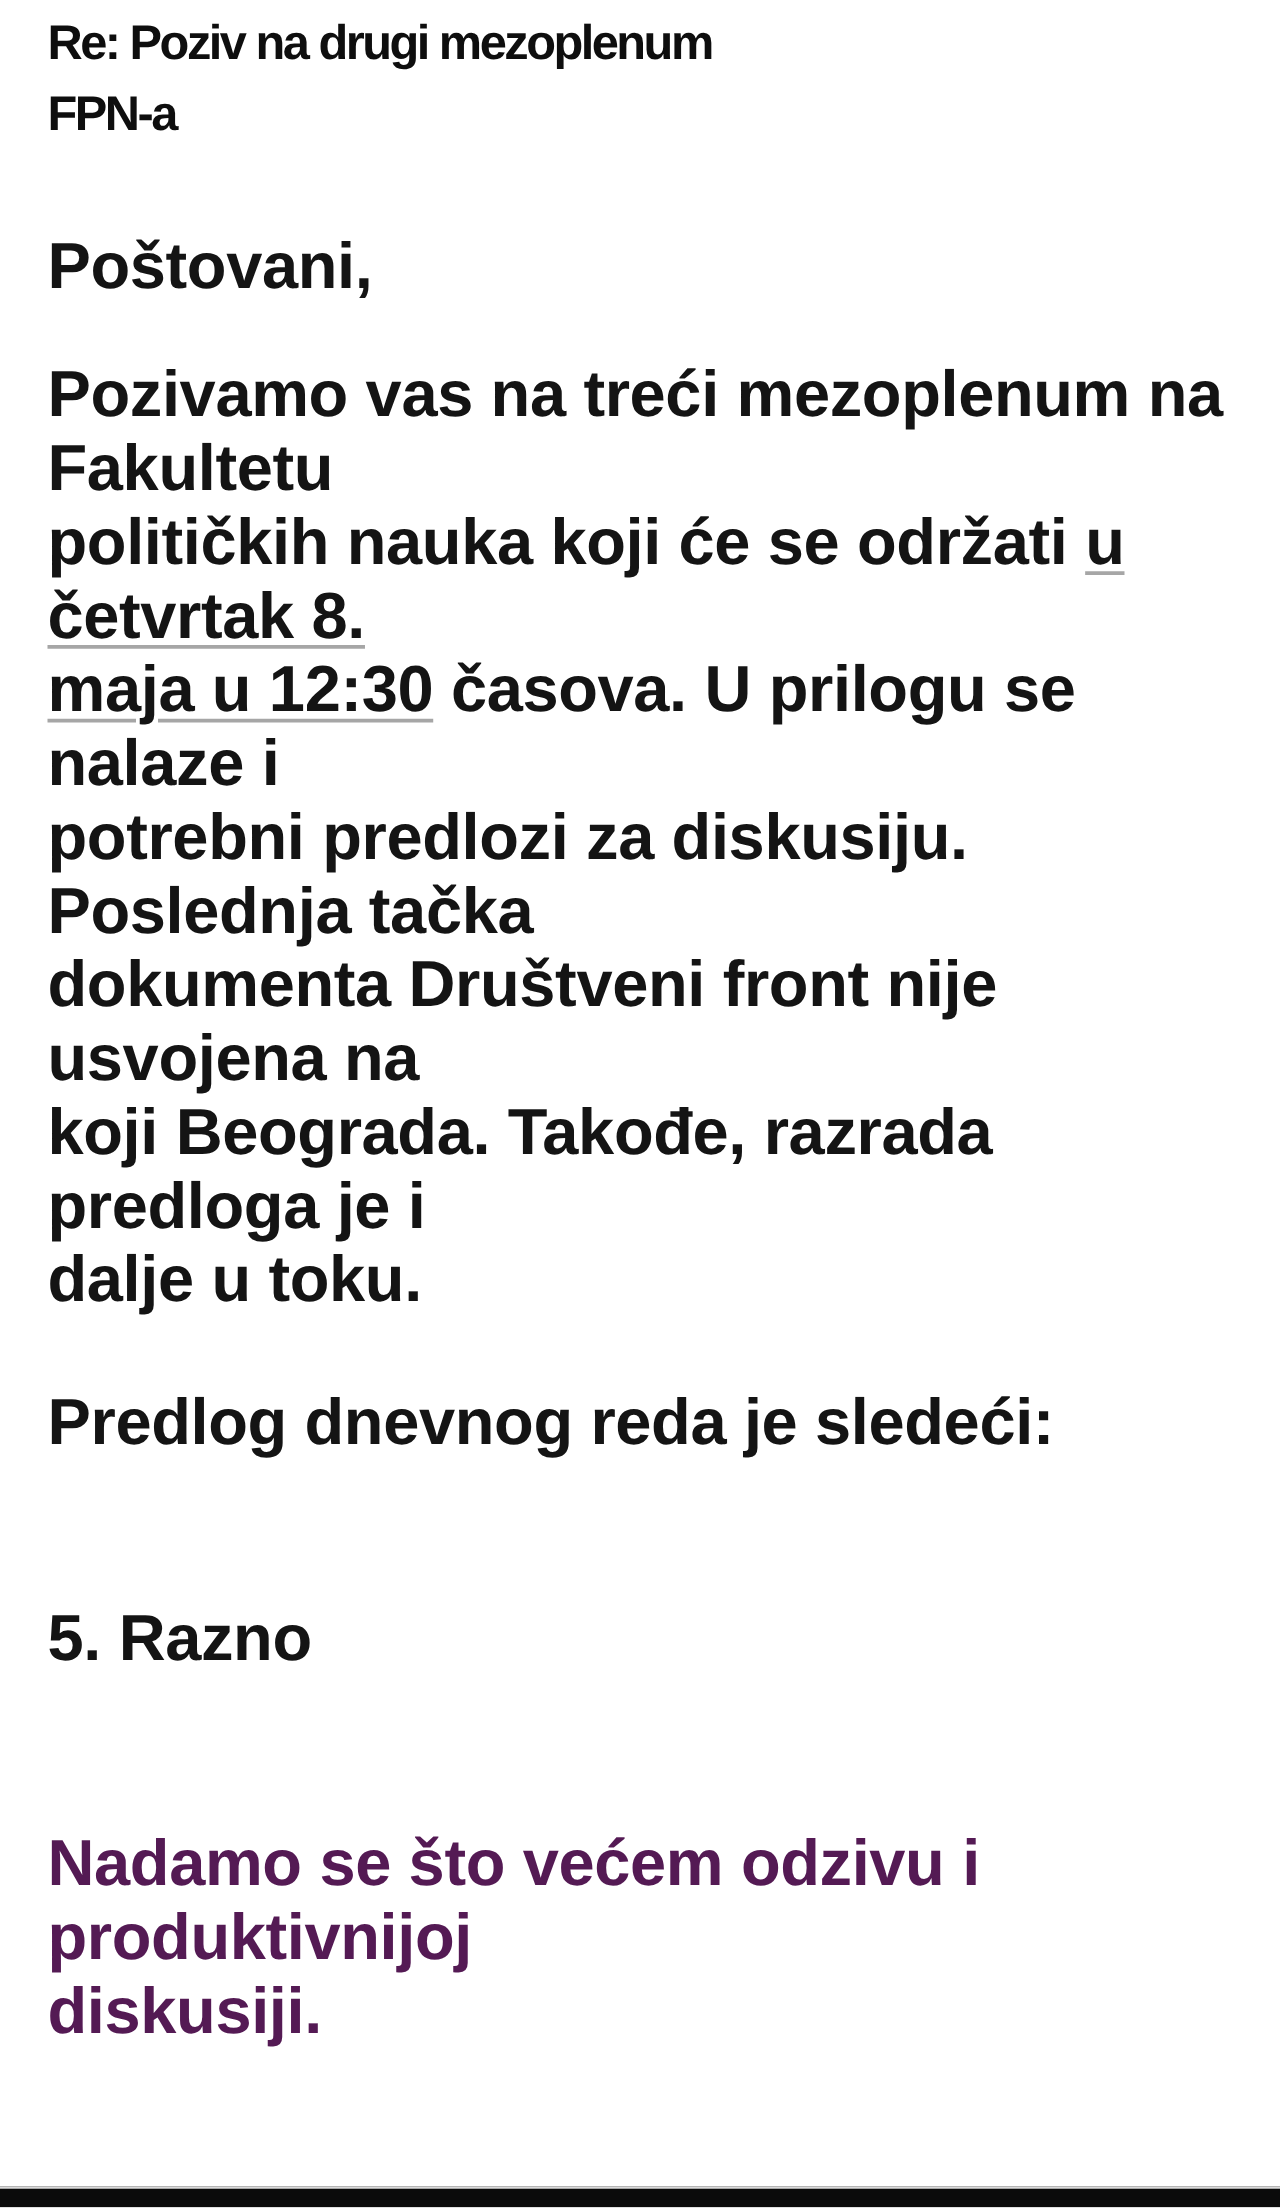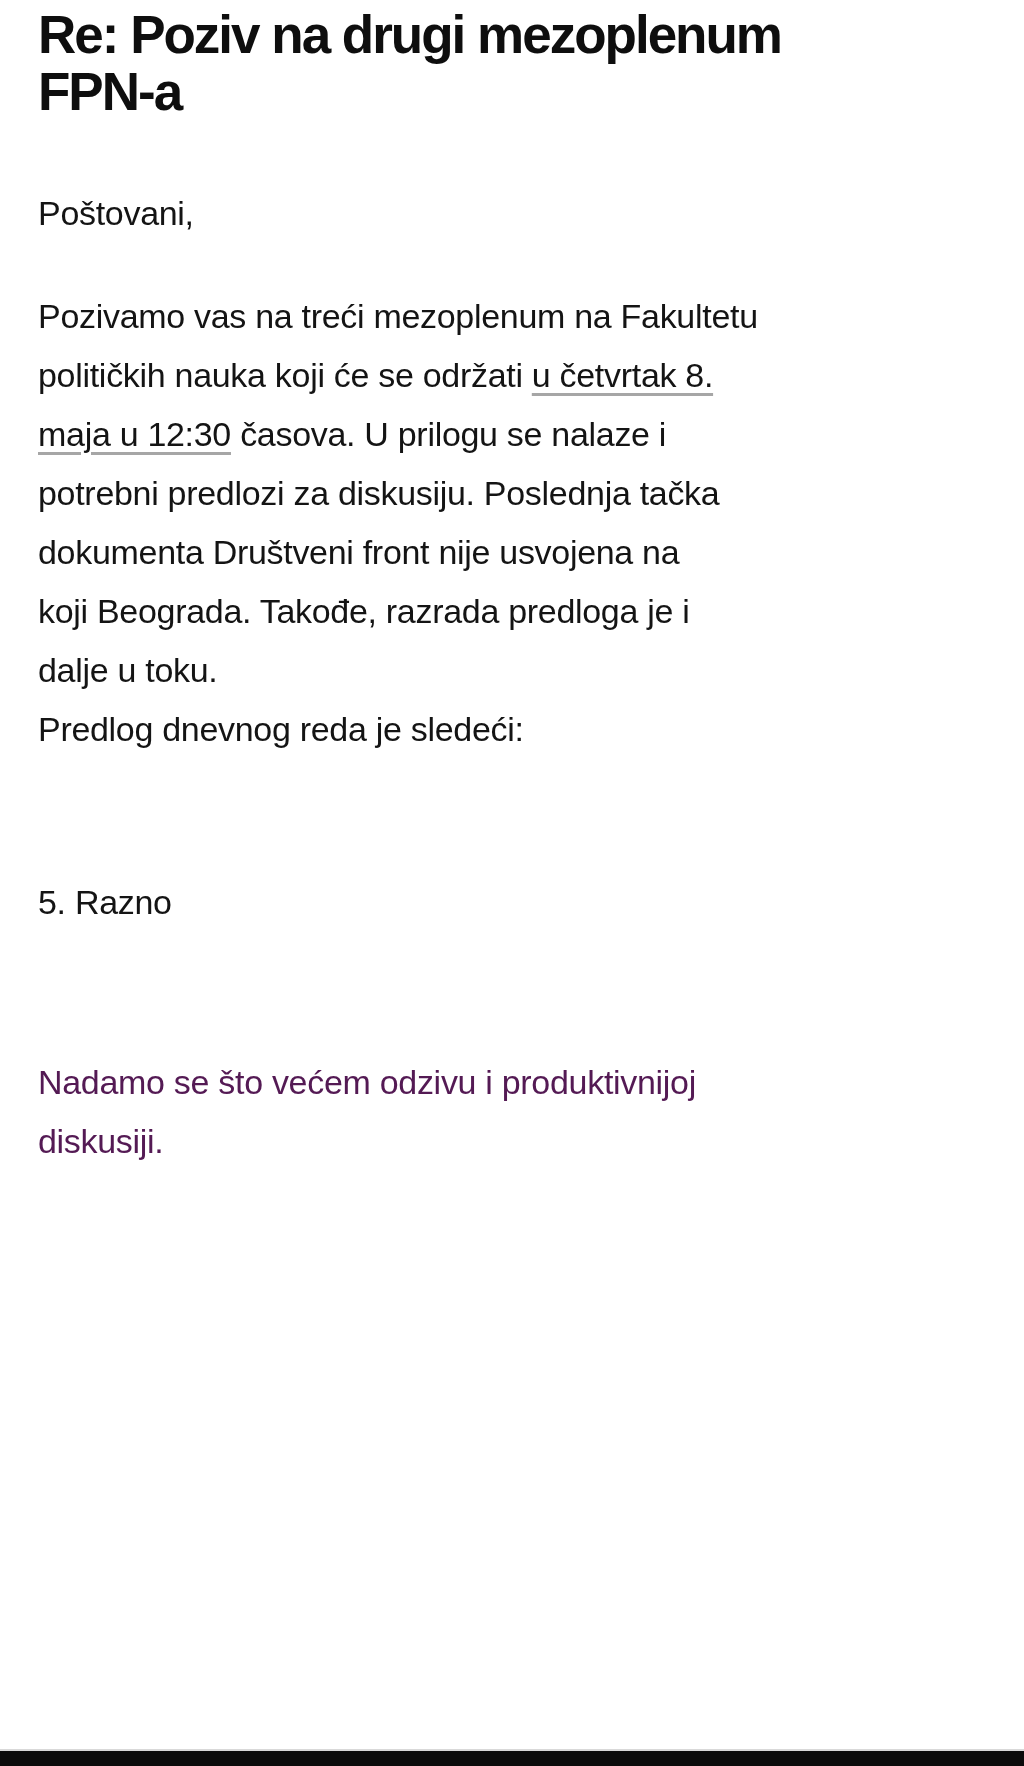--- a/index.html
+++ b/index.html
@@ -15,37 +15,38 @@
   body{font-family:"Liberation Sans","DejaVu Sans",sans-serif;}
   .page{
     position:relative;
     width:1024px;
     height:1766px;
     background:var(--bg);
     padding:6px 30px 0 38px;
     overflow:hidden;
   }
   .subject{
-    font-size:53px;
+    font-size:39px;
     line-height:57px;
     font-weight:900;
     letter-spacing:-2px;
     color:#0e0e0e;
     white-space:pre-line;
   }
   .txt{
-    font-size:34px;
+    font-size:52px;
     line-height:59px;
     letter-spacing:-0.3px;
     color:var(--text);
     white-space:pre-line;
+    font-weight:bold;
   }
   .greeting{margin-top:64px;}
   .para{margin-top:44px;}
-  .agenda-intro{}
+  .agenda-intro{margin-top:55px;}
   .agenda-list{margin-top:55px;}
   .closing{margin-top:62px;}
   .purple{color:var(--purple);}
   .date-link{
     color:inherit;
     text-decoration:underline;
     text-decoration-color:var(--underline);
     text-decoration-thickness:3px;
     text-underline-offset:6px;
     cursor:pointer;

